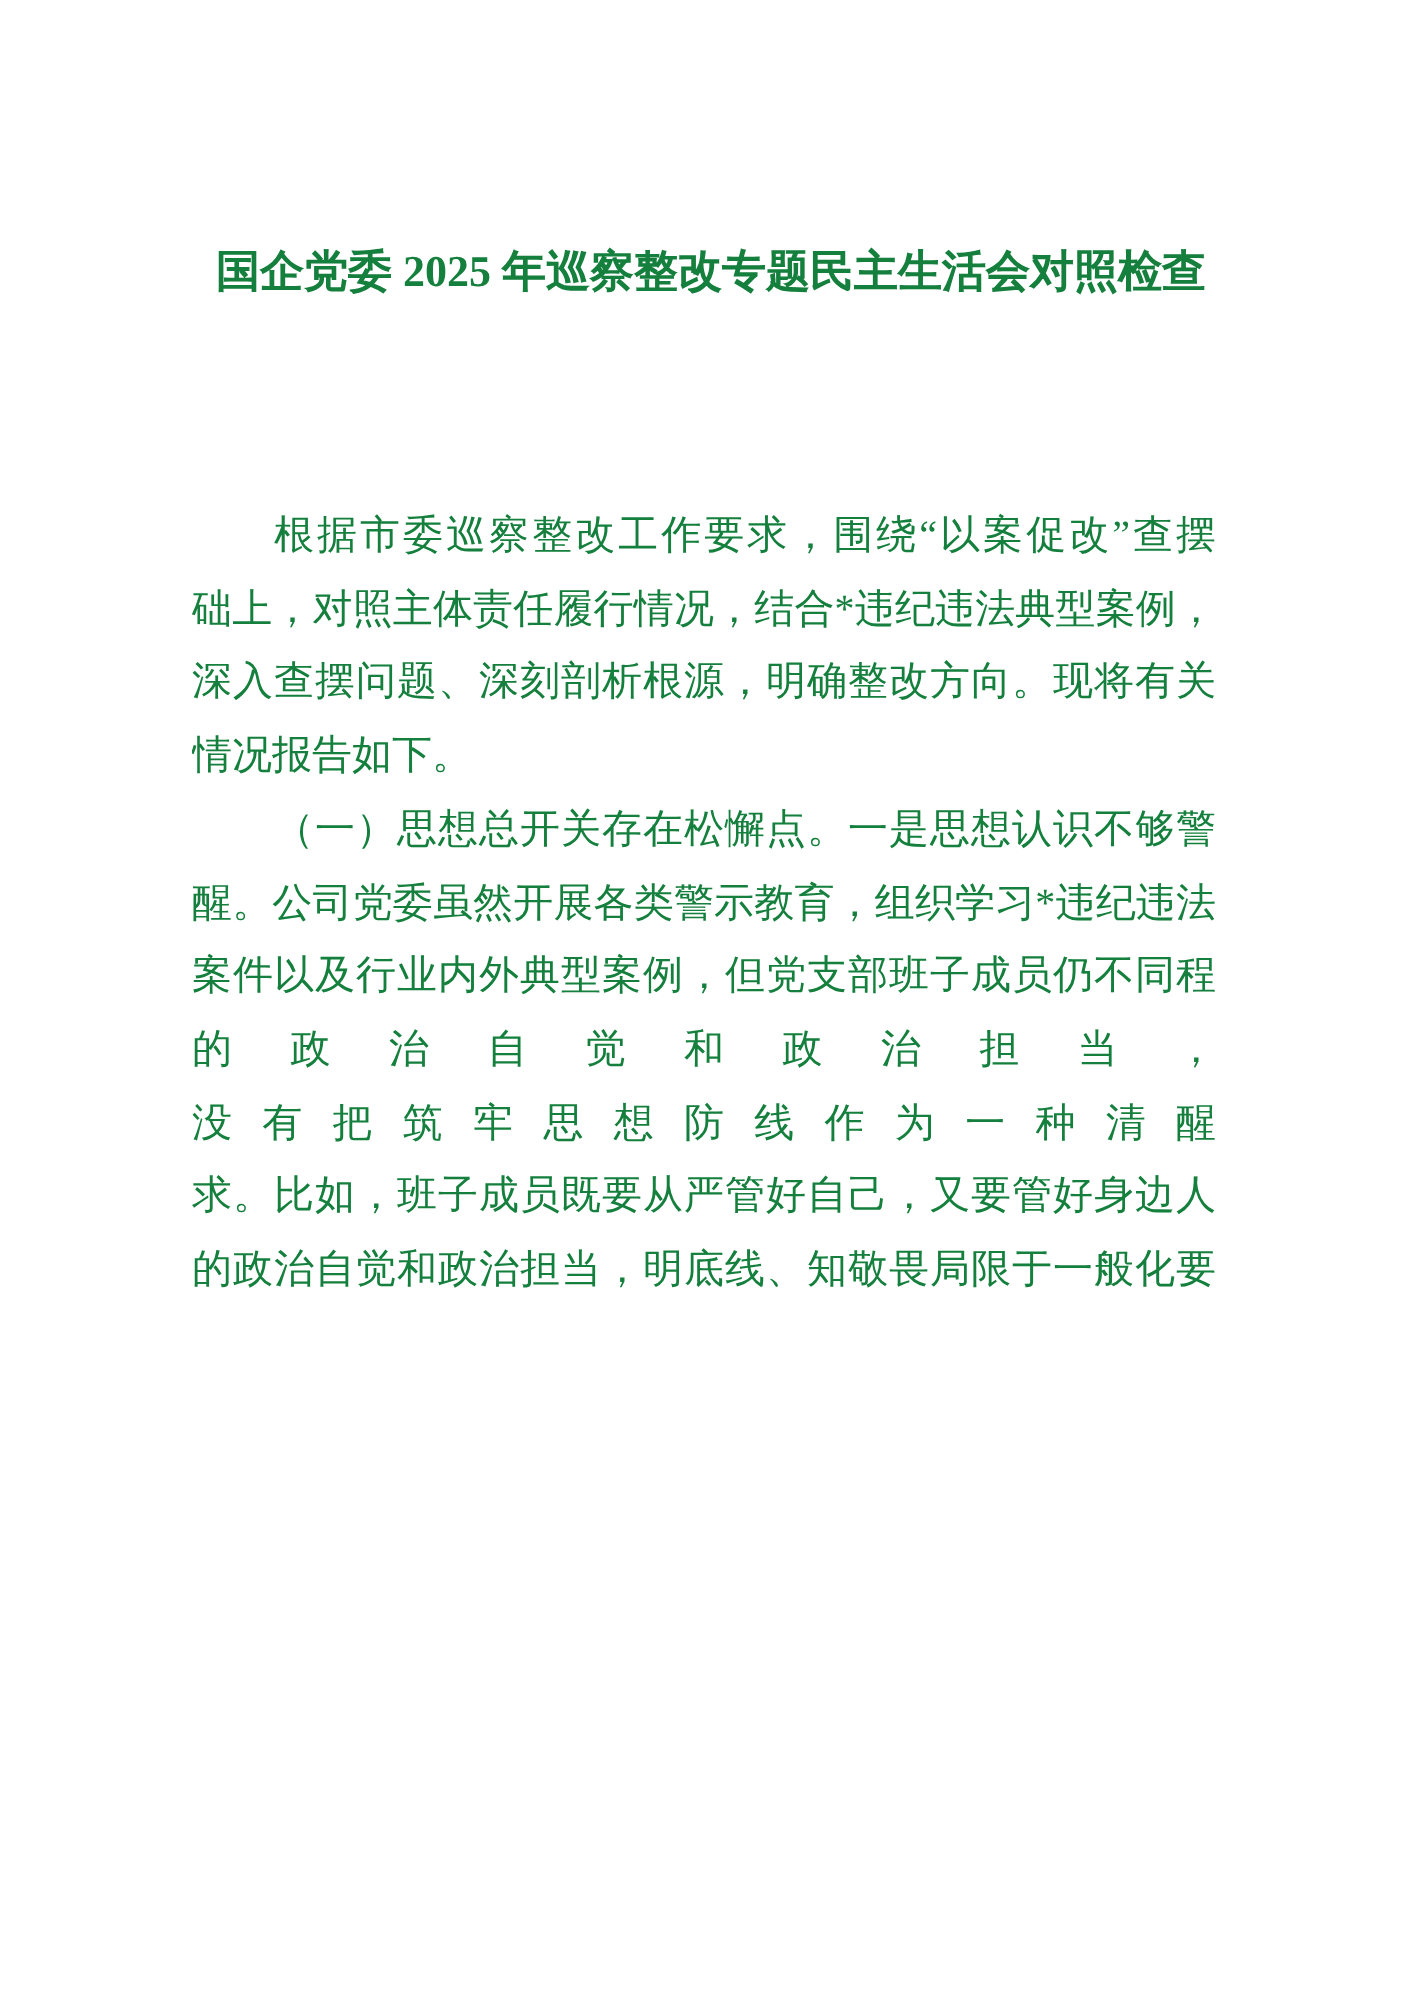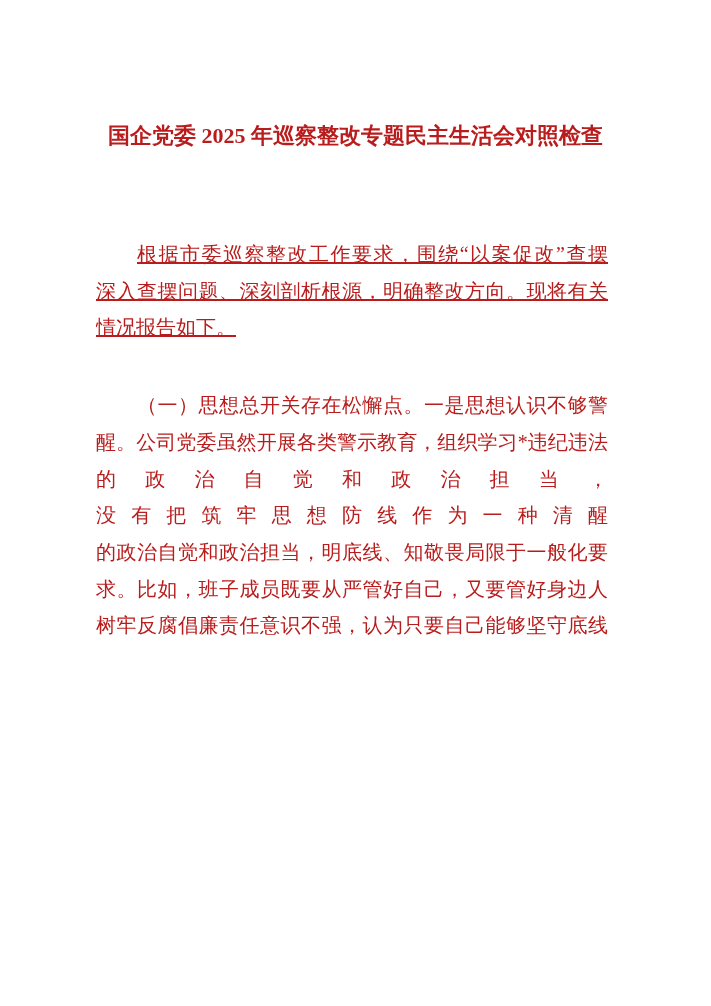--- a/index.html
+++ b/index.html
@@ -5,21 +5,21 @@
   html, body { margin: 0; padding: 0; }
   body {
     background: #ffffff;
     font-family: "Liberation Serif", "DejaVu Serif", serif;
   }
   .page {
     position: relative;
     width: 711px;
     height: 1006px;
     background: #ffffff;
-    color: #b91c1c;
+    color: #15803d;
     overflow: hidden;
   }
   .title-block {
     padding-top: 92px;
   }
   .title-line {
     font-size: 22px;
     font-weight: bold;
     line-height: 88px;
     text-align: center;
@@ -33,45 +33,46 @@
   .line {
     line-height: 36.7px;
     text-align: justify;
     text-align-last: justify;
     text-justify: inter-character;
     word-break: keep-all;
     overflow: hidden;
   }
   .line.indent { padding-left: 41px; }
   .line.end { text-align-last: left; }
-  .para-opening { margin-top: 56px; text-decoration: underline; }
+  .para-opening { margin-top: 70px; }
   .section-heading { margin-top: 37px; }
-  .para-problem { margin-top: 41px; }
+  .para-problem { }
 </style>
 </head>
 <body>
 
 <div class="page">
 
   <div class="title-block">
     <div class="title-line">国企党委 2025 年巡察整改专题民主生活会对照检查</div>
   </div>
 
   <div class="content">
 
     <div class="para-opening">
       <div class="line indent">根据市委巡察整改工作要求，围绕“以案促改”查摆</div>
+      <div class="line">础上，对照主体责任履行情况，结合*违纪违法典型案例，</div>
       <div class="line">深入查摆问题、深刻剖析根源，明确整改方向。现将有关</div>
       <div class="line end">情况报告如下。</div>
     </div>
 
 
     <div class="para-problem">
       <div class="line indent">（一）思想总开关存在松懈点。一是思想认识不够警</div>
       <div class="line">醒。公司党委虽然开展各类警示教育，组织学习*违纪违法</div>
+      <div class="line">案件以及行业内外典型案例，但党支部班子成员仍不同程</div>
       <div class="line">的政治自觉和政治担当，没有把筑牢思想防线作为一种清醒</div>
+      <div class="line">求。比如，班子成员既要从严管好自己，又要管好身边人</div>
       <div class="line">的政治自觉和政治担当，明底线、知敬畏局限于一般化要</div>
-      <div class="line">求。比如，班子成员既要从严管好自己，又要管好身边人</div>
-      <div class="line">树牢反腐倡廉责任意识不强，认为只要自己能够坚守底线</div>
     </div>
 
   </div>
 </div>
 
 </body></html>

